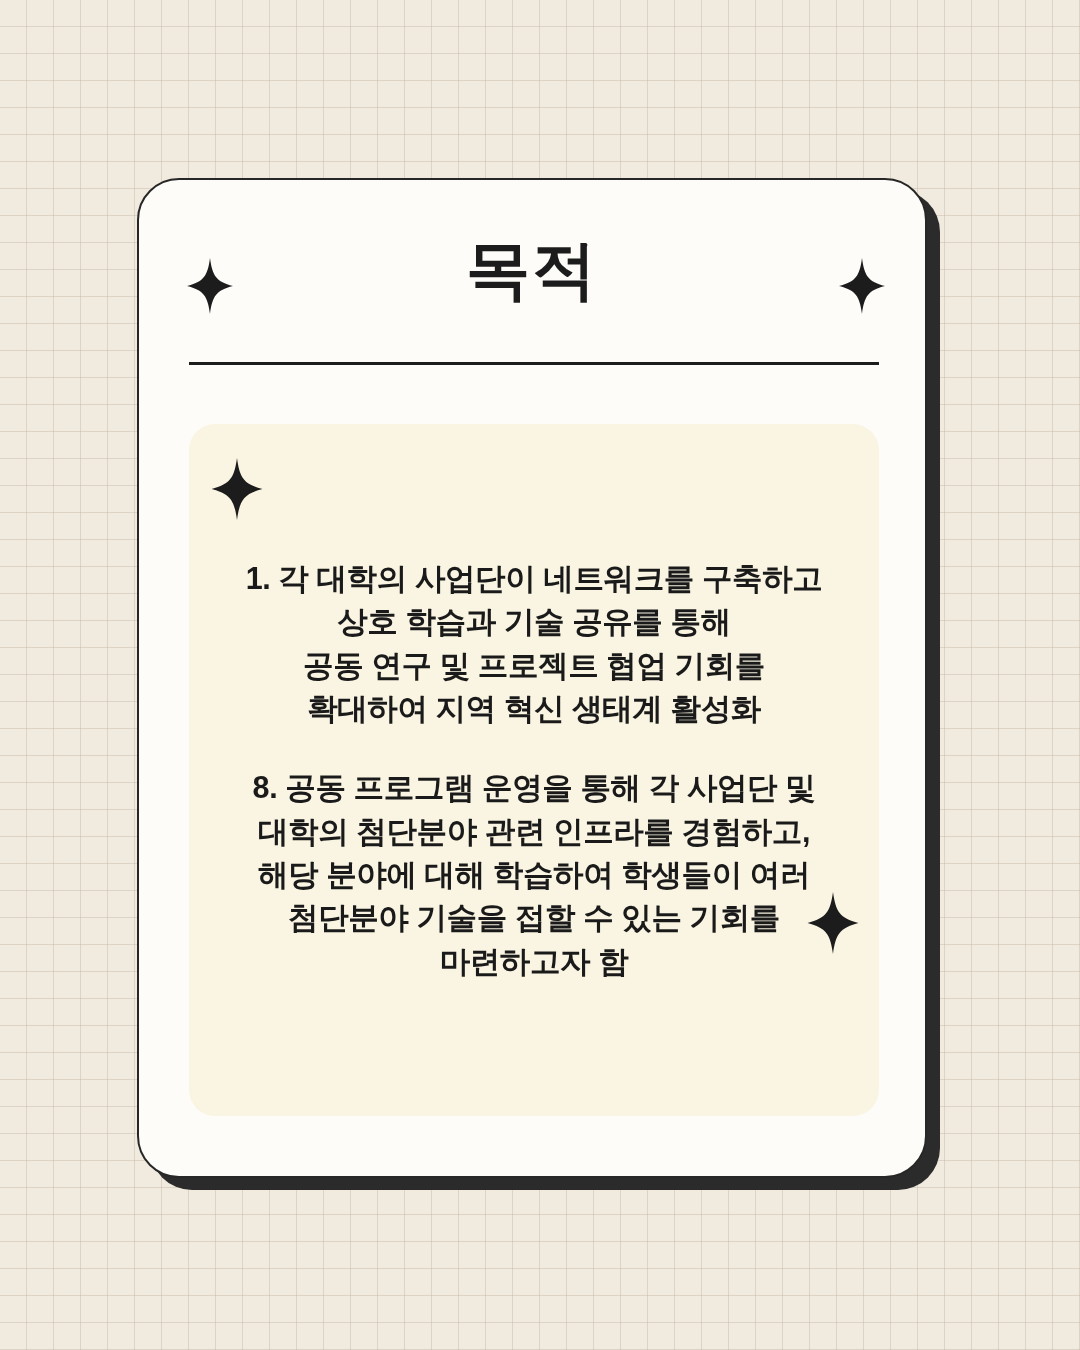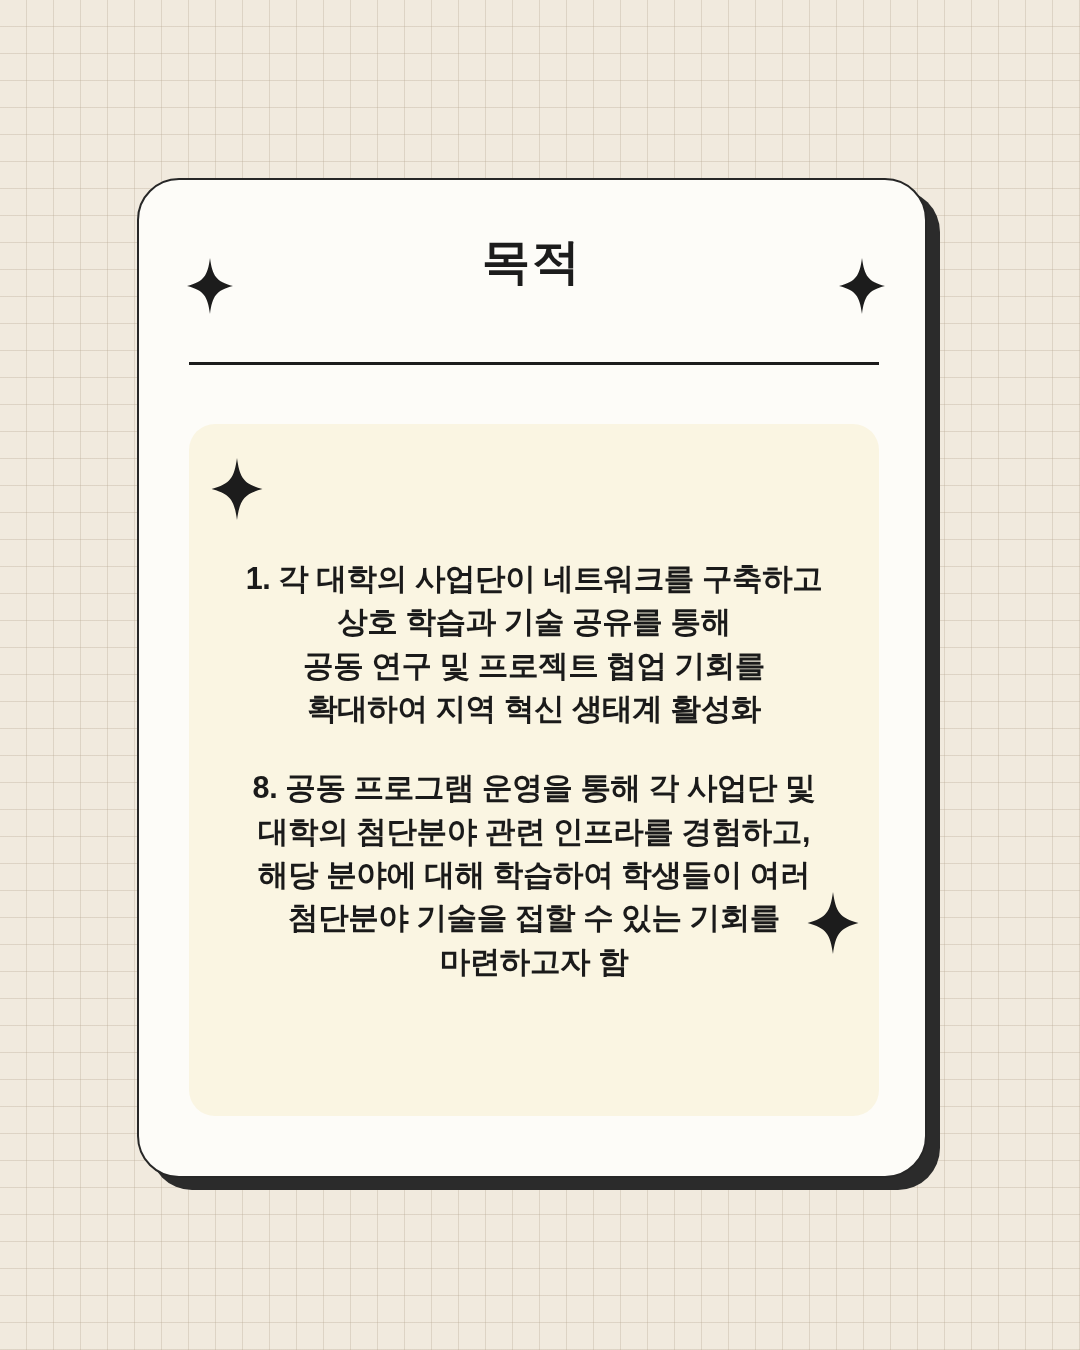--- a/index.html
+++ b/index.html
@@ -50,21 +50,21 @@
     box-sizing: border-box;
     overflow: hidden;
   }
 
   .title {
     position: absolute;
     top: 58px;
     left: 0;
     width: 100%;
     text-align: center;
-    font-size: 48px;
+    font-size: 64px;
     font-weight: 900;
     letter-spacing: 2px;
     color: #1c1c1c;
     line-height: 1;
   }
 
   .sparkle {
     position: absolute;
     color: #1c1c1c;
     line-height: 1;

